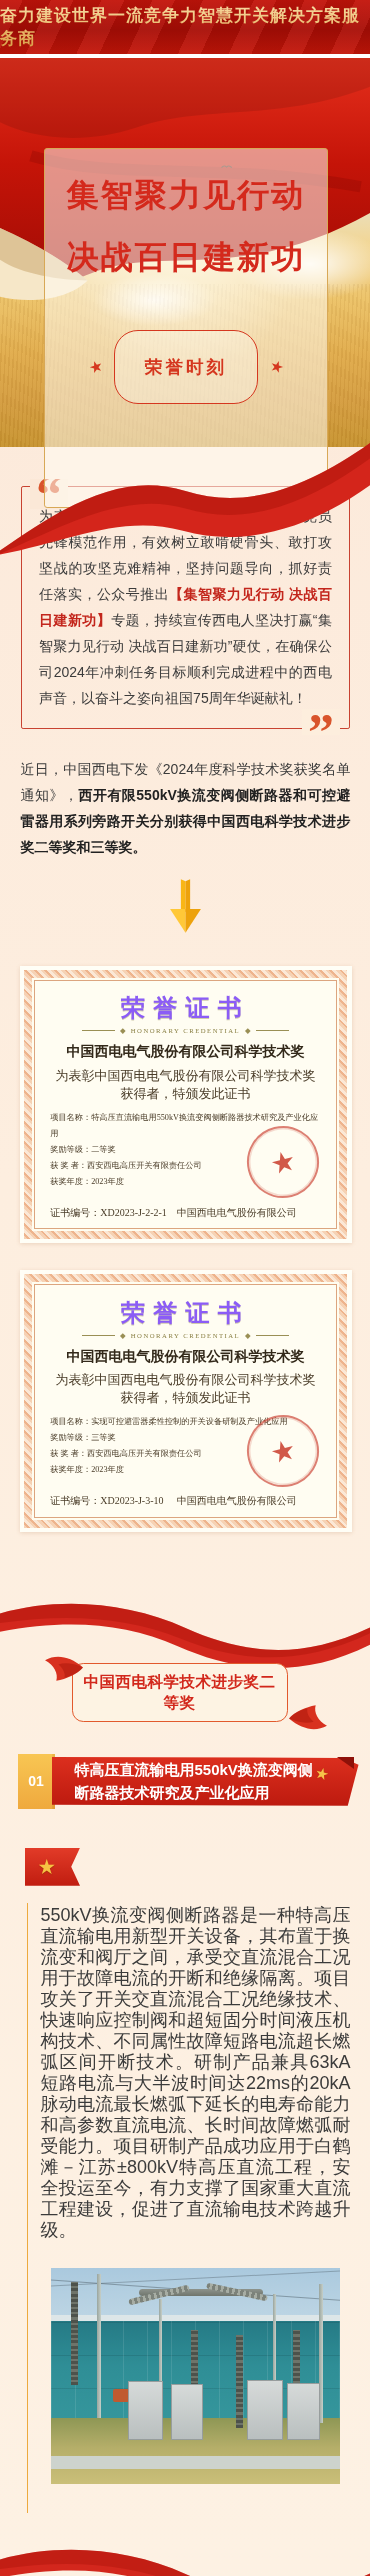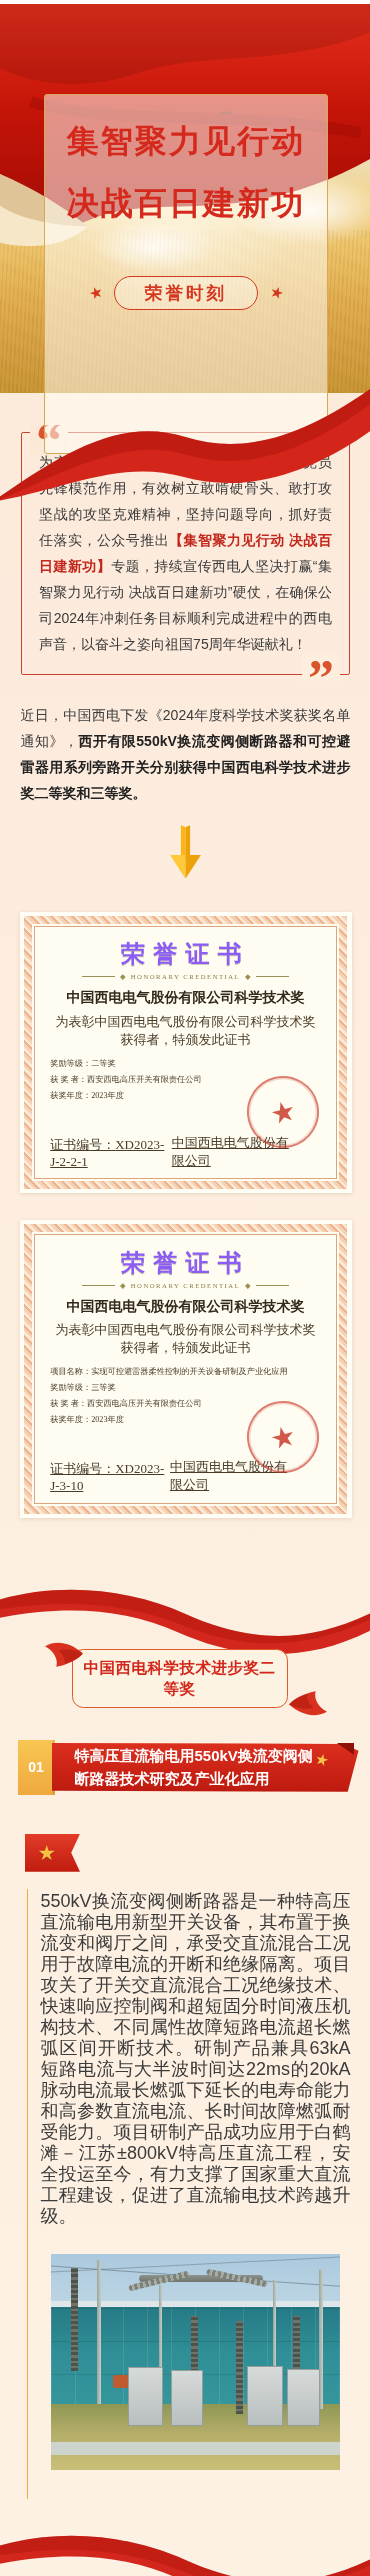--- a/index.html
+++ b/index.html
@@ -35,21 +35,21 @@
   .hero-card{position:absolute;left:44px;top:90px;width:282px;height:358px;z-index:2;
       background:rgba(255,251,243,.55);border:1px solid #d8a856;border-radius:3.1px;
       display:flex;flex-direction:column;align-items:center;}
   .hero-title{font-size:32px;font-weight:800;color:#d4291c;letter-spacing:2.1px;line-height:1.0;margin-top:30px;}
   .hero-title+.hero-title{margin-top:30px;}
   .badge-row{margin-top:57px;display:flex;align-items:center;gap:11.3px;}
   .deco-star{color:#d5371f;font-size:15.5px;display:inline-block;}
   .ds-l{transform:rotate(-18deg);}
   .ds-r{transform:rotate(18deg);}
   .badge-pill{display:inline-block;border:1.5px solid #d5371f;border-radius:24px;
-      padding:4px 30px;font-size:17.5px;font-weight:700;color:#d5371f;letter-spacing:3.1px;
+      padding:24px 30px;font-size:17.5px;font-weight:700;color:#d5371f;letter-spacing:3.1px;
       background:rgba(255,252,244,.35);}
   .hero-ribbon{position:absolute;left:0;bottom:-108px;width:371px;height:129px;z-index:3;}
 
   
   .quote{position:relative;margin:39px 20.6px 0;border:1px solid #c84231;border-radius:2.1px;
       padding:15.5px 17.5px 17.5px;}
   .qmark{position:absolute;font-family:"Liberation Serif","DejaVu Serif",serif;
       font-weight:700;color:#d9542b;font-size:52px;line-height:31px;pointer-events:none;}
   .qmark.open{top:-8.2px;left:8.2px;background:#fbe8d7;padding:0 6.2px;height:30px;overflow:hidden;}
   .qmark.close{bottom:-7.2px;right:9.3px;background:#fdeedd;padding:0 6.2px;height:26px;overflow:hidden;line-height:48px;}
@@ -84,22 +84,22 @@
       font-family:"Liberation Serif","DejaVu Serif",serif;background:#fffdf2;}
   .cert-cn{font-size:24px;font-weight:700;letter-spacing:8.2px;text-align:center;color:#8b5cf6;
       text-shadow:0 0.5px 0 rgba(120,110,40,.35);margin:1px 0 3.1px;}
   .cert-en{display:flex;align-items:center;justify-content:center;gap:6.2px;color:#8b8146;
       font-size:6.7px;letter-spacing:1.5px;}
   .cert-en .ln{width:33px;height:0.5px;background:#9a8f55;}
   .cert-en .dm{width:3.6px;height:3.6px;background:#9a8f55;transform:rotate(45deg);}
   .cert-award{font-size:14px;font-weight:700;color:#33291a;text-align:center;margin:9.3px 0 5.2px;}
   .cert-sub{font-size:13px;color:#4a3c28;text-align:center;margin-bottom:7.2px;}
   .cert-field{font-size:8.2px;color:#4a3c28;line-height:16px;}
-  .cert-bottom{display:flex;justify-content:space-between;align-items:flex-end;margin-top:30px;
-      font-size:13px;color:#4a3c28;text-decoration:underline;}
+  .cert-bottom{display:flex;justify-content:space-between;align-items:flex-end;margin-top:16px;
+      font-size:10px;color:#4a3c28;}
   .cert-issuer{margin-right:24px;}
   .seal{position:absolute;right:17.5px;bottom:30px;width:68px;height:68px;border-radius:50%;
       border:2.1px solid rgba(201,60,44,.65);box-shadow:inset 0 0 0 1.5px rgba(201,60,44,.18);
       display:flex;align-items:center;justify-content:center;transform:rotate(-14deg);}
   .seal span{color:rgba(201,60,44,.85);font-size:28px;}
 
   
   .wave{display:block;width:371px;height:77px;}
   .wave1{margin-top:68px;}
   .wave2{margin-top:33px;}
@@ -159,20 +159,23 @@
   .p1-arm{position:absolute;width:62px;height:6.2px;border-radius:3.1px;
       background:repeating-linear-gradient(90deg,#7c827a 0 3.1px,#a7ada4 3.1px 5.7px);}
   .p1-cab{position:absolute;bottom:44px;background:linear-gradient(180deg,#d6dad9,#b9bfbf);border:0.5px solid #979d9d;}
   .p1-truck{position:absolute;left:62px;bottom:82px;width:28px;height:13.4px;background:#c05a30;border-radius:2.1px;}
 </style>
 </head>
 <body>
 
 <div id="page">
 
+  <div class="topbar">
+    <div class="slogan">奋力建设世界一流竞争力智慧开关解决方案服务商</div>
+  </div>
   <div class="gapstrip"></div>
 
   <div class="hero">
     <div class="hero-bg">
       <div class="cloud c1"></div>
         <div class="cloud c2"></div>
         <div class="cloud c3"></div>
       <div class="wheat-tex"></div>
     </div>
     <svg class="drape" viewBox="0 0 720 540" preserveAspectRatio="none">
@@ -231,20 +234,21 @@
         <div class="cert-cn">荣誉证书</div>
         <div class="cert-en">
             <span class="ln"></span>
             <span class="dm"></span>
             <span>HONORARY CREDENTIAL</span>
             <span class="dm"></span>
             <span class="ln"></span>
           </div>
         <div class="cert-award">中国西电电气股份有限公司科学技术奖</div>
         <div class="cert-sub">为表彰中国西电电气股份有限公司科学技术奖获得者，特颁发此证书</div>
+        <div class="cert-field"><span>项目名称：</span><span>特高压直流输电用550kV换流变阀侧断路器技术研究及产业化应用</span></div>
         <div class="cert-field"><span>奖励等级：</span><span>二等奖</span></div>
         <div class="cert-field"><span>获 奖 者：</span><span>西安西电高压开关有限责任公司</span></div>
         <div class="cert-field"><span>获奖年度：</span><span>2023年度</span></div>
         <div class="cert-bottom">
           <div><span>证书编号：</span><span>XD2023-J-2-2-1</span></div>
           <div class="cert-issuer">中国西电电气股份有限公司</div>
         </div>
         <div class="seal">
             <span>★</span>
           </div>

